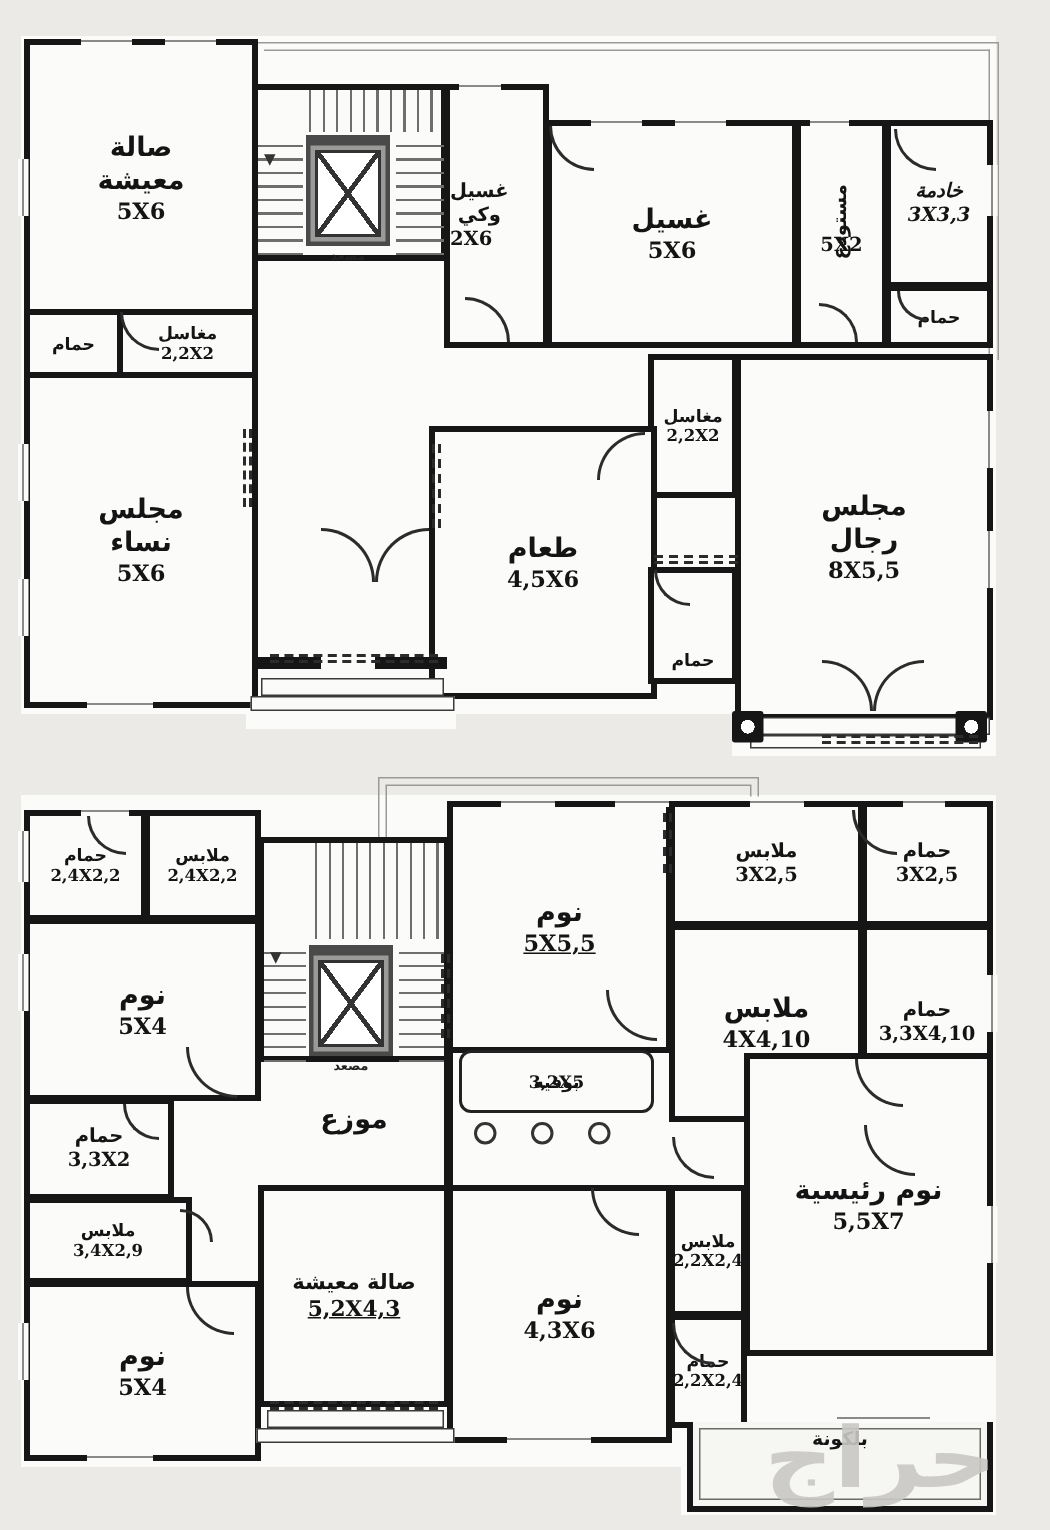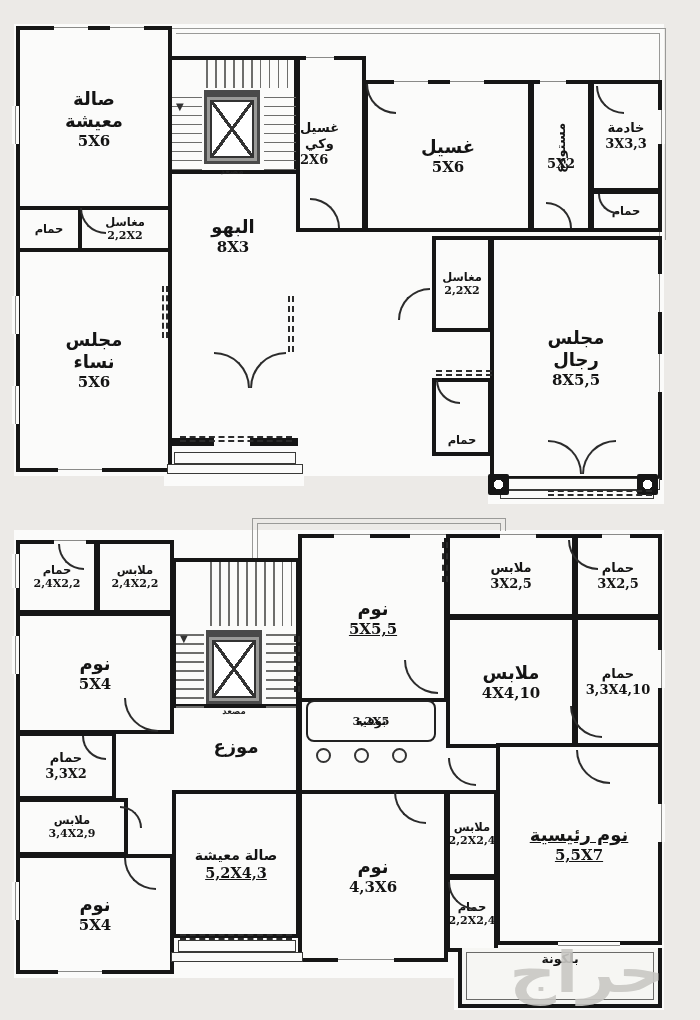--- a/index.html
+++ b/index.html
@@ -85,42 +85,42 @@
       <div class="rdims" style="position: static;">2X6</div>
     </div>
     <div class="room " style="left: 364px; top: 80px; width: 168px; height: 152px;">
       <div class="rlabel" style="position: static;">غسيل</div>
       <div class="rdims" style="position: static;">5X6</div>
     </div>
     <div class="room small vlabel" style="left: 530px; top: 80px; width: 62px; height: 152px;">
       <div class="rlabel" style="position: static;">مستودع</div>
       <div class="rdims" style="position: static;">5X2</div>
     </div>
-    <div class="room small" style="left: 590px; top: 80px; width: 72px; height: 112px;">
+    <div class="room small" style="left: 590px; top: 80px; width: 72px; height: 112px; font-style: italic;">
       <div class="rlabel" style="position: static;">خادمة</div>
       <div class="rdims" style="position: static;">3X3,3</div>
     </div>
     <div class="room tiny" style="left: 590px; top: 190px; width: 72px; height: 42px;">
       <div class="rlabel" style="position: static;">حمام</div>
     </div>
     <div class="room tiny" style="left: 432px; top: 236px; width: 60px; height: 96px;">
       <div class="rlabel" style="position: static;">مغاسل</div>
       <div class="rdims" style="position: static;">2,2X2</div>
+    </div>
+    <div class="room " style="left: 286px; top: 284px; width: 152px; height: 182px;">
+      <div class="rlabel" style="position: static;">طعام</div>
+      <div class="rdims" style="position: static;">4,5X6</div>
     </div>
     <div class="room tiny bottom" style="left: 432px; top: 378px; width: 60px; height: 78px;">
       <div class="rlabel" style="position: static;">حمام</div>
     </div>
     <div class="room " style="left: 490px; top: 236px; width: 172px; height: 244px;">
       <div class="rlabel" style="position: static;">مجلس
 رجال</div>
       <div class="rdims" style="position: static;">8X5,5</div>
-    </div>
-    <div class="room open top" style="left: 168px; top: 172px; width: 130px; height: 272px;">
-      <div class="rlabel" style="position: static;">البهو</div>
-      <div class="rdims" style="position: static;">8X3</div>
     </div>
     <div class="stairbox" style="left: 168px; top: 56px; width: 130px; height: 118px;"></div>
     <div class="tread-v" style="left: 206px; top: 60px; width: 88px; height: 28px;"></div>
     <div class="tread-h" style="left: 172px; top: 90px; width: 30px; height: 80px;"></div>
     <div class="tread-h" style="left: 264px; top: 90px; width: 32px; height: 80px;"></div>
     <div class="elev" style="left: 204px; top: 90px; width: 56px; height: 74px;">
       <div class="elev-core" style="position: relative;"></div>
     </div>
     <div class="elev-label" style="left: 204px; top: 166px; width: 56px; height: 12px;">مصعد</div>
     <div class="arrow" style="left: 176px; top: 102px;">▼</div>
@@ -223,21 +223,21 @@
       <div class="rdims" style="position: static;">4,3X6</div>
     </div>
     <div class="room tiny" style="left: 446px; top: 790px; width: 52px; height: 88px;">
       <div class="rlabel" style="position: static;">ملابس</div>
       <div class="rdims" style="position: static;">2,2X2,4</div>
     </div>
     <div class="room tiny" style="left: 446px; top: 876px; width: 52px; height: 76px;">
       <div class="rlabel" style="position: static;">حمام</div>
       <div class="rdims" style="position: static;">2,2X2,4</div>
     </div>
-    <div class="room " style="left: 496px; top: 743px; width: 166px; height: 202px; text-decoration: underline;">
+    <div class="room " style="left: 496px; top: 702px; width: 166px; height: 202px;">
       <div class="rlabel" style="position: static;">نوم رئيسية</div>
       <div class="rdims" style="position: static;">5,5X7</div>
     </div>
     <div class="room balcony" style="left: 458px; top: 948px; width: 204px; height: 60px;">
       <div class="rlabel" style="position: static;">بلكونة</div>
     </div>
     <div class="stairbox" style="left: 172px; top: 558px; width: 128px; height: 150px;"></div>
     <div class="tread-v" style="left: 210px; top: 562px; width: 86px; height: 64px;"></div>
     <div class="tread-h" style="left: 176px; top: 630px; width: 28px; height: 78px;"></div>
     <div class="tread-h" style="left: 266px; top: 630px; width: 30px; height: 78px;"></div>

